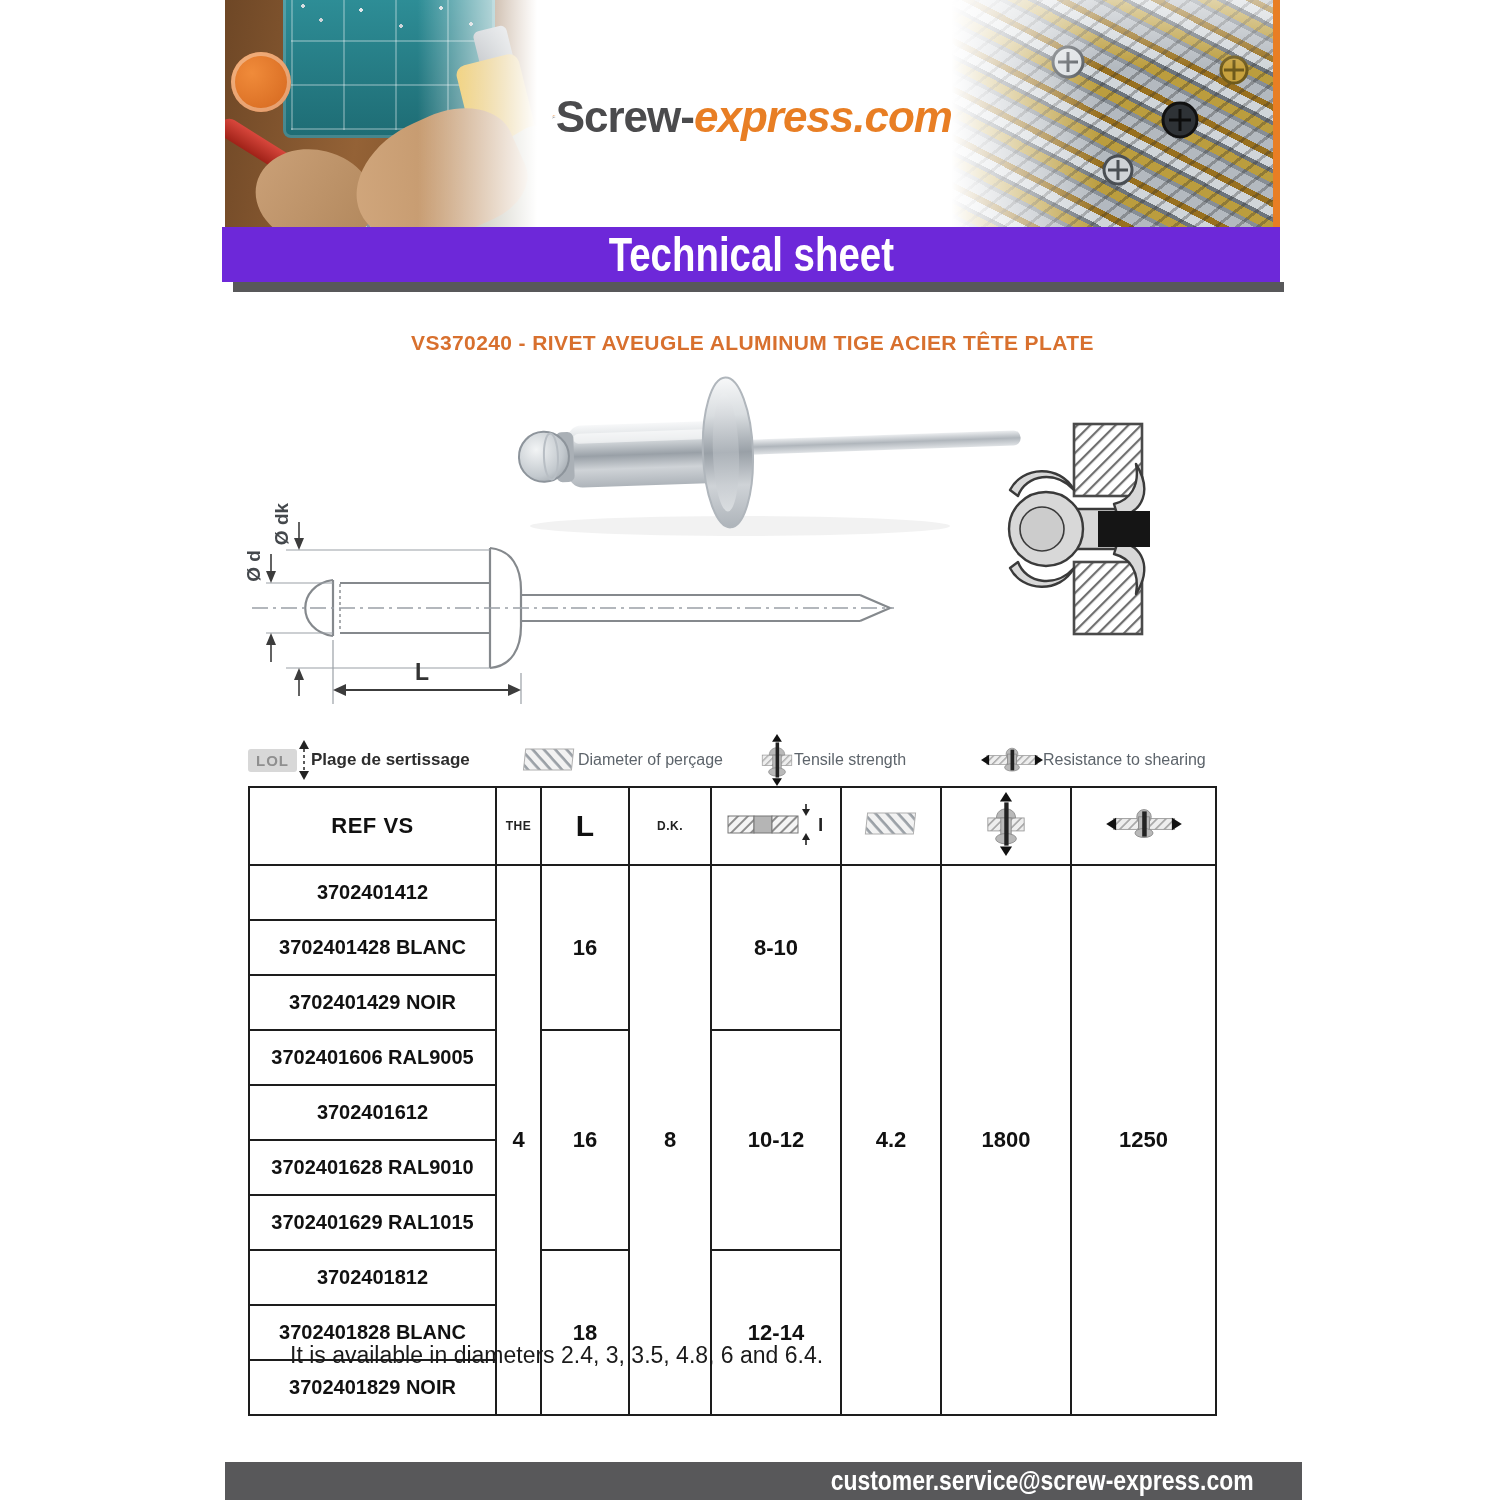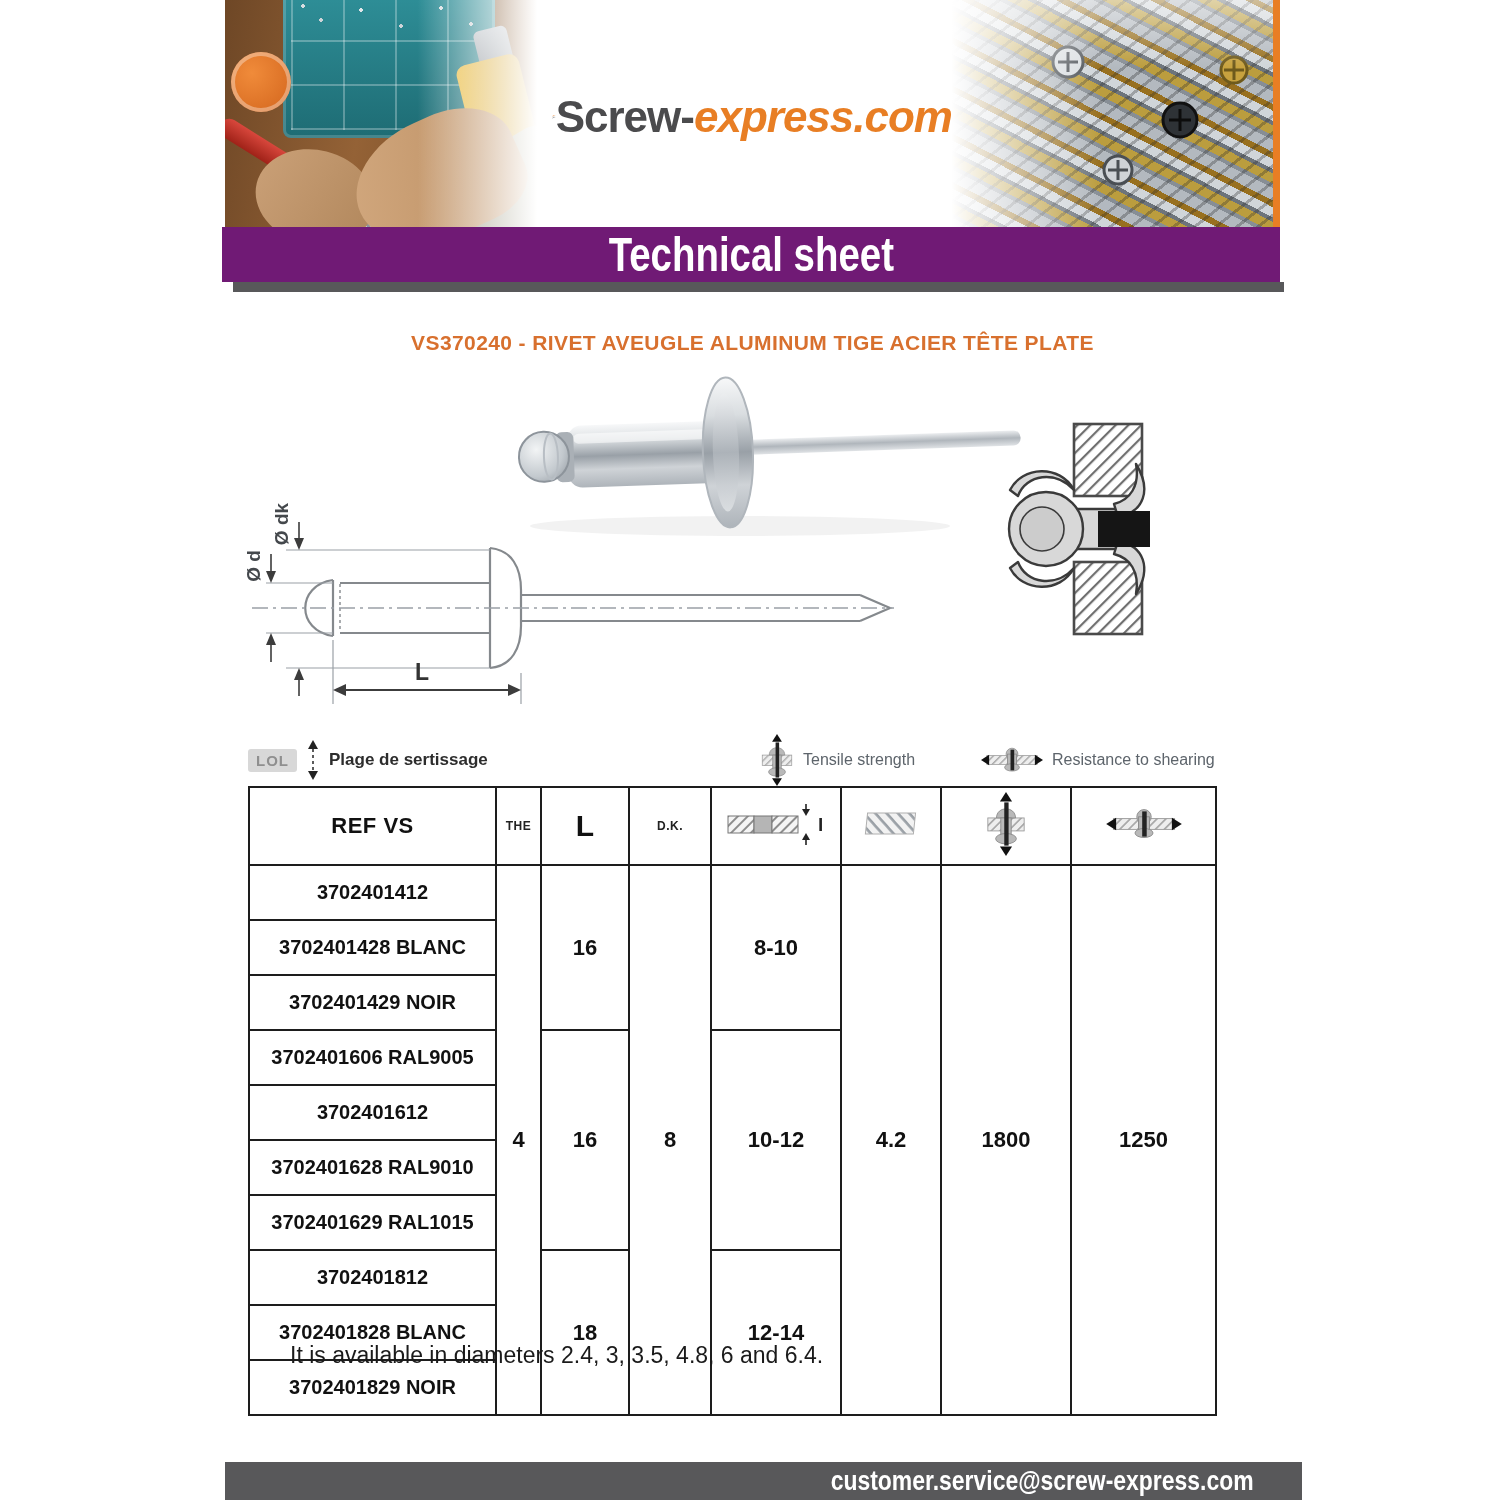--- a/index.html
+++ b/index.html
@@ -57,32 +57,32 @@
       linear-gradient(to bottom,rgba(255,255,255,.55),rgba(255,255,255,0) 30%); }
   .orange-edge { position:absolute; right:0; top:0; width:7px; height:228px; background:#e87e24; }
 
   
   .logo { left:552px; top:62px; width:400px; height:110px; display:flex; align-items:center; }
   .logo-text { font-size:44px; font-weight:bold; letter-spacing:-1px; white-space:nowrap; }
   .logo-text .dark { color:#4b4b4d; }
   .logo-text .orange { color:#e87e24; font-style:italic; }
 
   
-  .banner { left:222px; top:227px; width:1058px; height:55px; background:#701a75;
+  .banner { left:222px; top:227px; width:1058px; height:55px; background:#6d28d9;
     display:flex; justify-content:center; }
   .banner-text { color:#fff; font-weight:bold; font-size:48px; transform:scaleX(.8); white-space:nowrap; }
   .banner-shadow { left:233px; top:282px; width:1051px; height:10px; background:#58585a; }
 
   
   .product-title { left:225px; top:331px; width:1055px; text-align:center;
     color:#d8702e; font-weight:bold; font-size:21px; letter-spacing:.4px; }
 
   
   .legend { left:248px; top:738px; width:985px; height:44px; }
-  .legend-item { position:absolute; top:0; height:44px; display:flex; align-items:center; gap:9px; }
+  .legend-item { position:absolute; top:0; height:44px; display:flex; align-items:center; }
   .legend-label { font-size:16px; color:#5d646b; white-space:nowrap; }
   .legend-label.bold { font-weight:bold; color:#2d2d2d; font-size:17px; }
   .lol-badge { background:#d8d8d8; color:#8f8f8f; font-weight:bold; font-size:15px;
     padding:3px 8px; border-radius:3px; letter-spacing:1px; }
 
   
   .spec-table { position:absolute; left:248px; top:786px; border-collapse:collapse; table-layout:fixed; }
   .spec-table td, .spec-table th { border:2px solid #1d1d1d; text-align:center; vertical-align:middle; background:#fff; }
   .spec-table th { height:78px; }
   .spec-table td { height:55px;border-radius:17px; }
@@ -248,20 +248,32 @@
 
 <div class="abs legend">
   <div class="legend-item" style="left:0">
     <span class="lol-badge">LOL</span>
     <svg width="14" height="40" viewBox="0 0 14 40">
       <polygon points="7,0 12,9 2,9" fill="#222"></polygon>
       <line x1="7" y1="9" x2="7" y2="31" stroke="#333" stroke-width="1.6" stroke-dasharray="3 3"></line>
       <polygon points="7,40 12,31 2,31" fill="#222"></polygon>
     </svg>
     <span class="legend-label bold">Plage de sertissage</span>
+  </div>
+  <div class="legend-item" style="left:272px">
+    <svg width="58" height="28" viewBox="0 0 58 28">
+      <defs>
+        <pattern id="lh1" width="8" height="8" patternTransform="rotate(135)" patternUnits="userSpaceOnUse">
+          <rect width="8" height="8" fill="#f2f2f2"></rect>
+          <line x1="1" y1="0" x2="1" y2="8" stroke="#9aa0a6" stroke-width="3"></line>
+        </pattern>
+      </defs>
+      <rect x="6" y="3" width="48" height="21" fill="url(#lh1)" stroke="#b0b0b0" transform="skewX(-6)"></rect>
+    </svg>
+    <span class="legend-label">Diameter of perçage</span>
   </div>
   <div class="legend-item" style="left:512px">
     <svg width="34" height="52" viewBox="0 0 46 74">
       <defs>
         <pattern id="lh2" width="7" height="7" patternTransform="rotate(45)" patternUnits="userSpaceOnUse">
           <rect width="7" height="7" fill="#eee"></rect>
             <line x1="1" y1="0" x2="1" y2="7" stroke="#aaa" stroke-width="2"></line>
         </pattern>
       </defs>
       <rect x="2" y="30" width="42" height="15" fill="url(#lh2)" stroke="#999"></rect>

